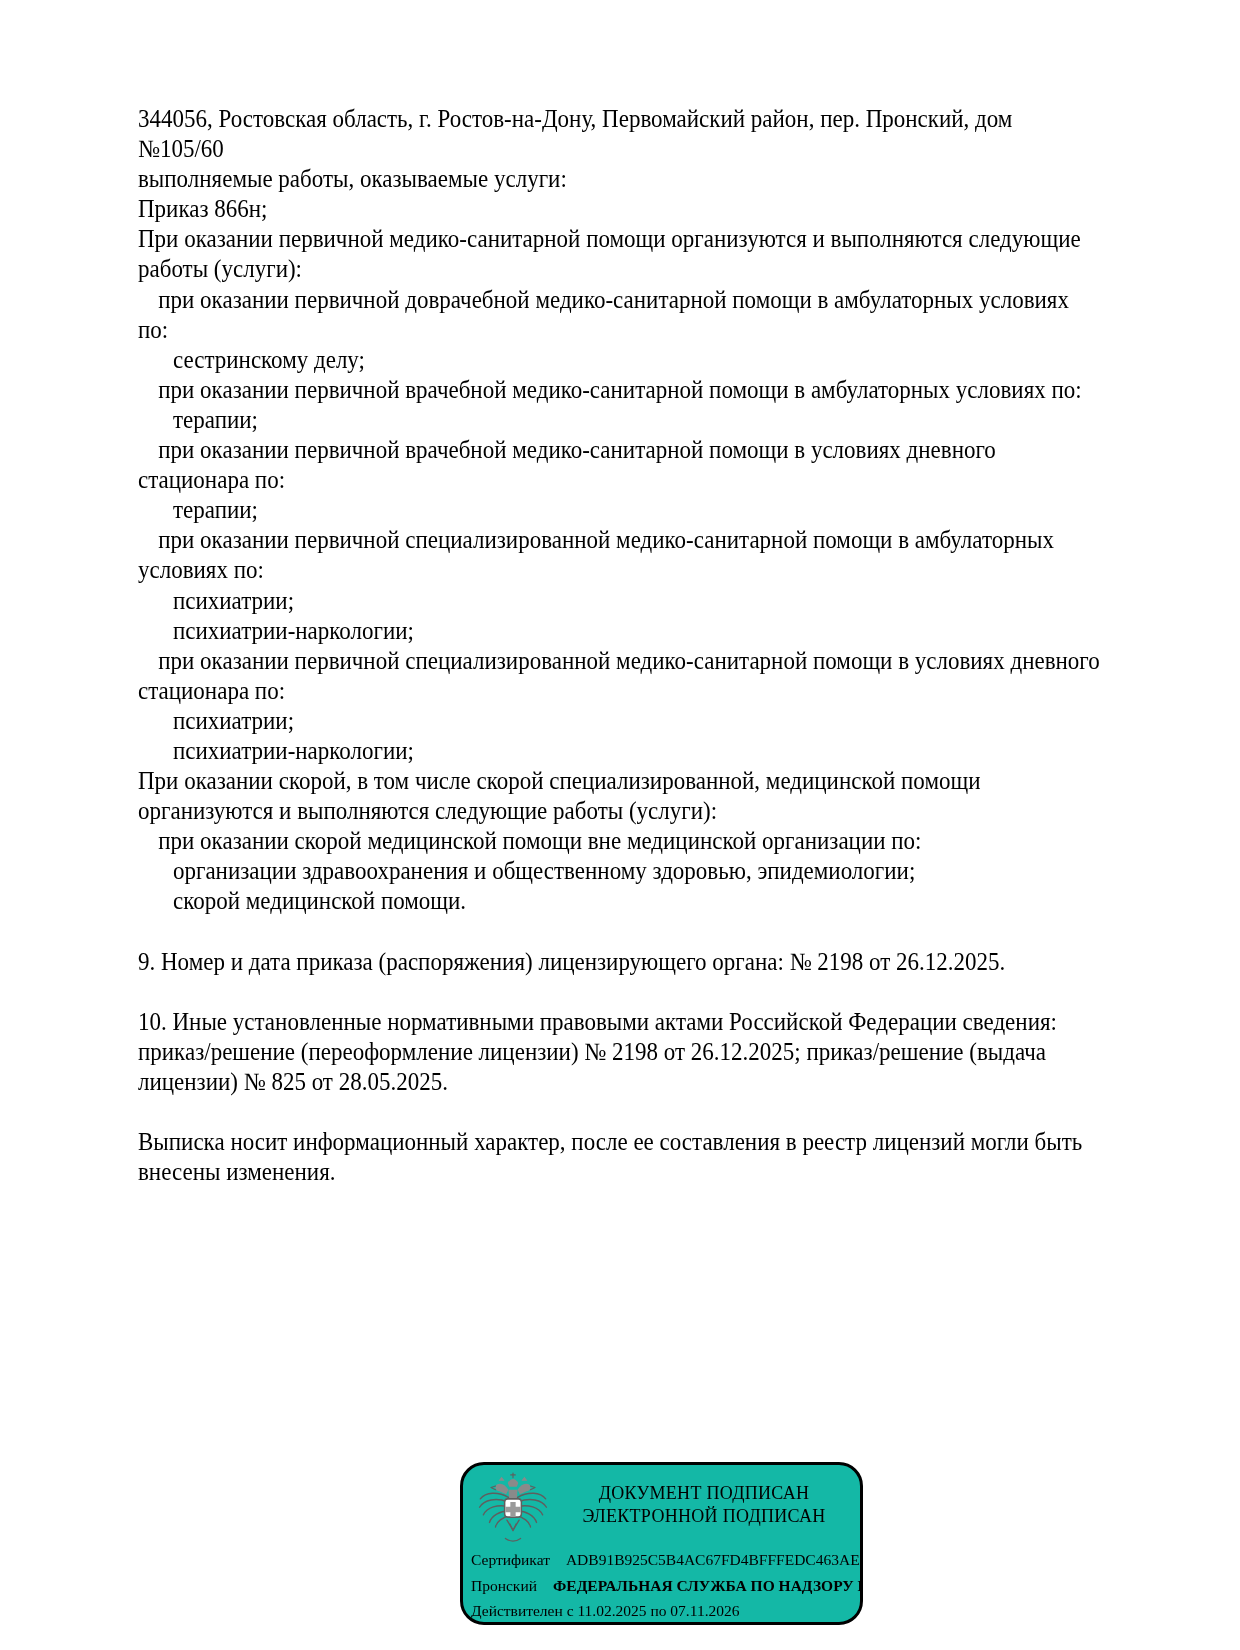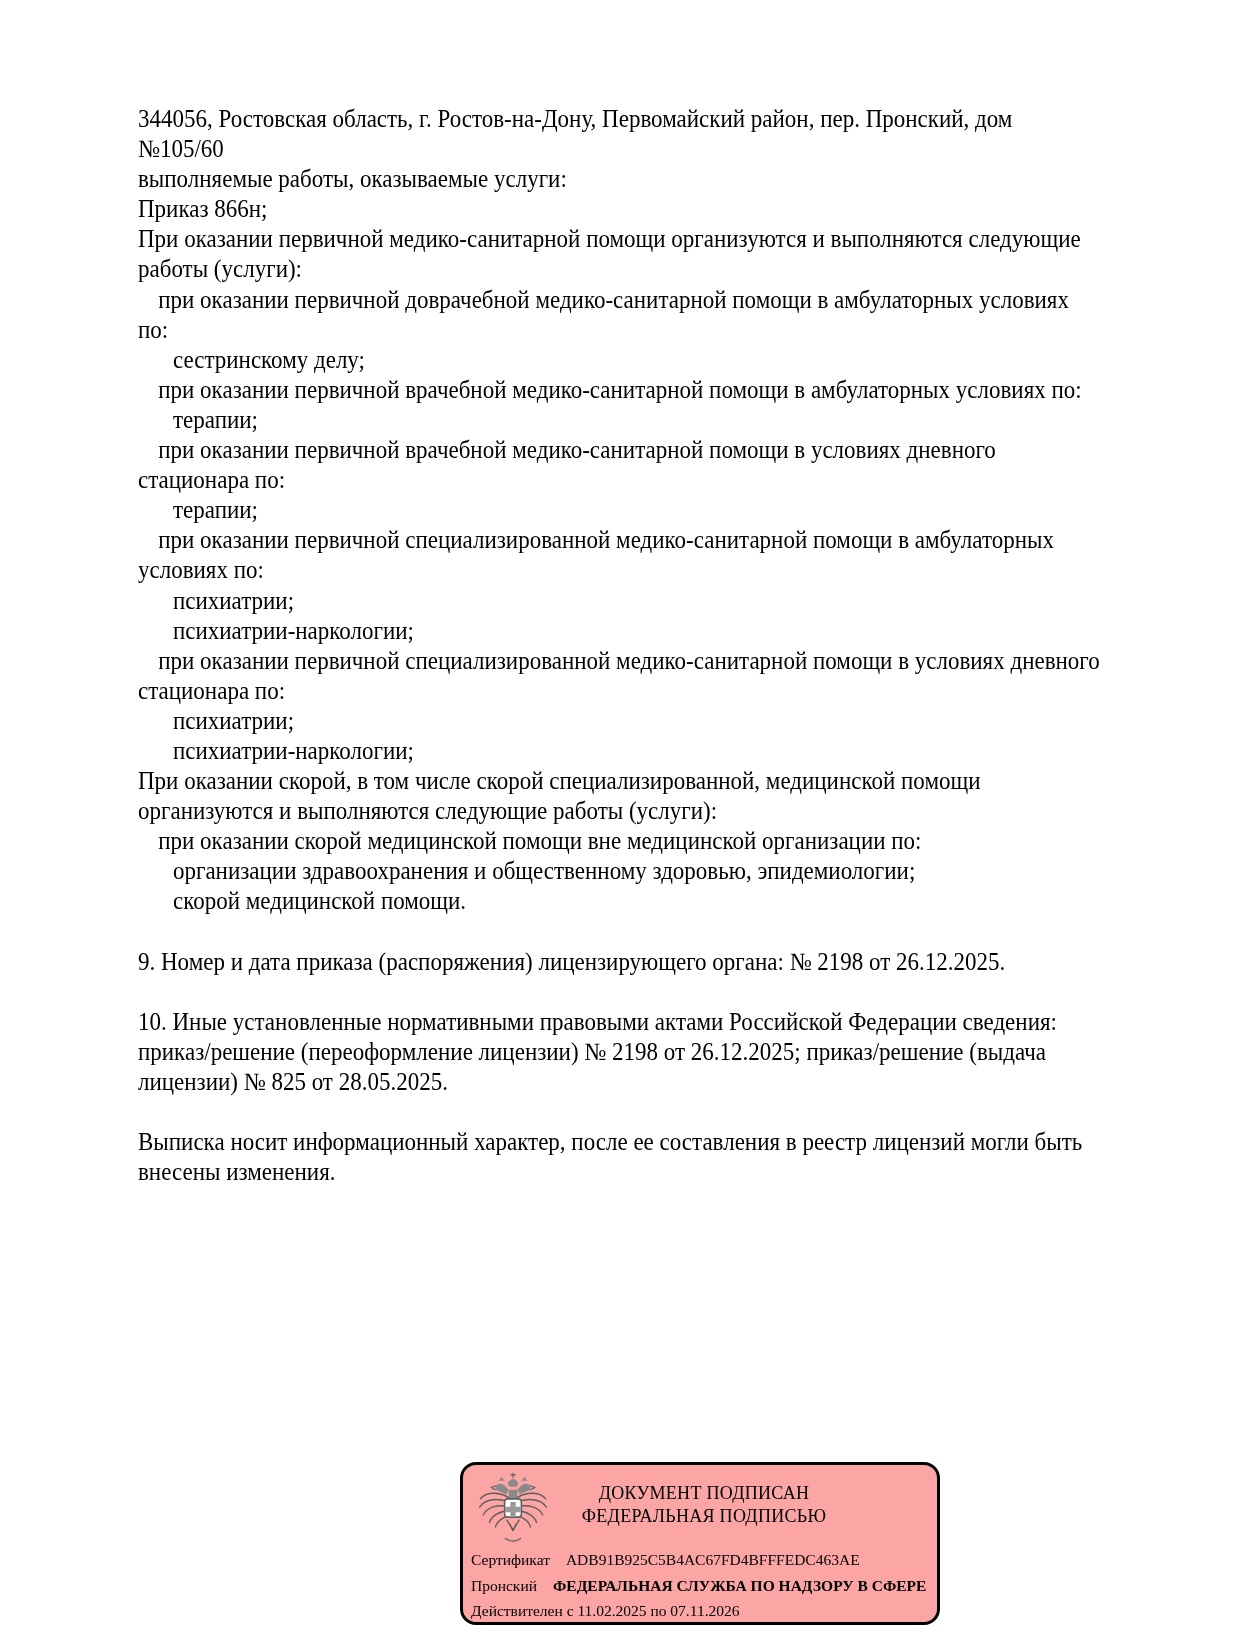--- a/index.html
+++ b/index.html
@@ -31,26 +31,26 @@
   .line { min-height: 30.1px; }
   .indent-0 { padding-left: 0; }
   .indent-1 { padding-left: 22px; }
   .indent-2 { padding-left: 38px; }
 
   
   .stamp {
     position: absolute;
     left: 460px;
     top: 1462px;
-    width: 480px;
+    width: 403px;
     height: 163px;
     box-sizing: border-box;
     border: 3px solid #000000;
-    border-radius: 16px;
-    background: #fca5a5;
+    border-radius: 24px;
+    background: #14b8a6;
     overflow: hidden;
   }
   .stamp-emblem {
     position: absolute;
     left: 12px;
     top: 6px;
     width: 76px;
     height: 74px;
   }
   .stamp-title {
@@ -155,21 +155,21 @@
 
           <path d="M42 64 l8 13 8 -13" stroke-width="1.8"></path>
           <path d="M46 69 l4 9 4 -9" stroke-width="1.5"></path>
           <path d="M40 88 q10 7 20 0" stroke-width="1.6"></path>
         </g>
       </svg>
     </span>
 
     <div class="stamp-title">
       <div>ДОКУМЕНТ ПОДПИСАН</div>
-      <div>ФЕДЕРАЛЬНАЯ ПОДПИСЬЮ</div>
+      <div>ЭЛЕКТРОННОЙ ПОДПИСАН</div>
     </div>
 
     <div class="stamp-lines">
       <span class="row"><span class="lbl">Сертификат</span><span>ADB91B925C5B4AC67FD4BFFFEDC463AE</span></span>
       <span class="row"><span class="lbl">Пронский</span><span class="bold">ФЕДЕРАЛЬНАЯ СЛУЖБА ПО НАДЗОРУ В СФЕРЕ</span></span>
       <span class="row">Действителен с 11.02.2025 по 07.11.2026</span>
     </div>
   </div>
 
 </div>

